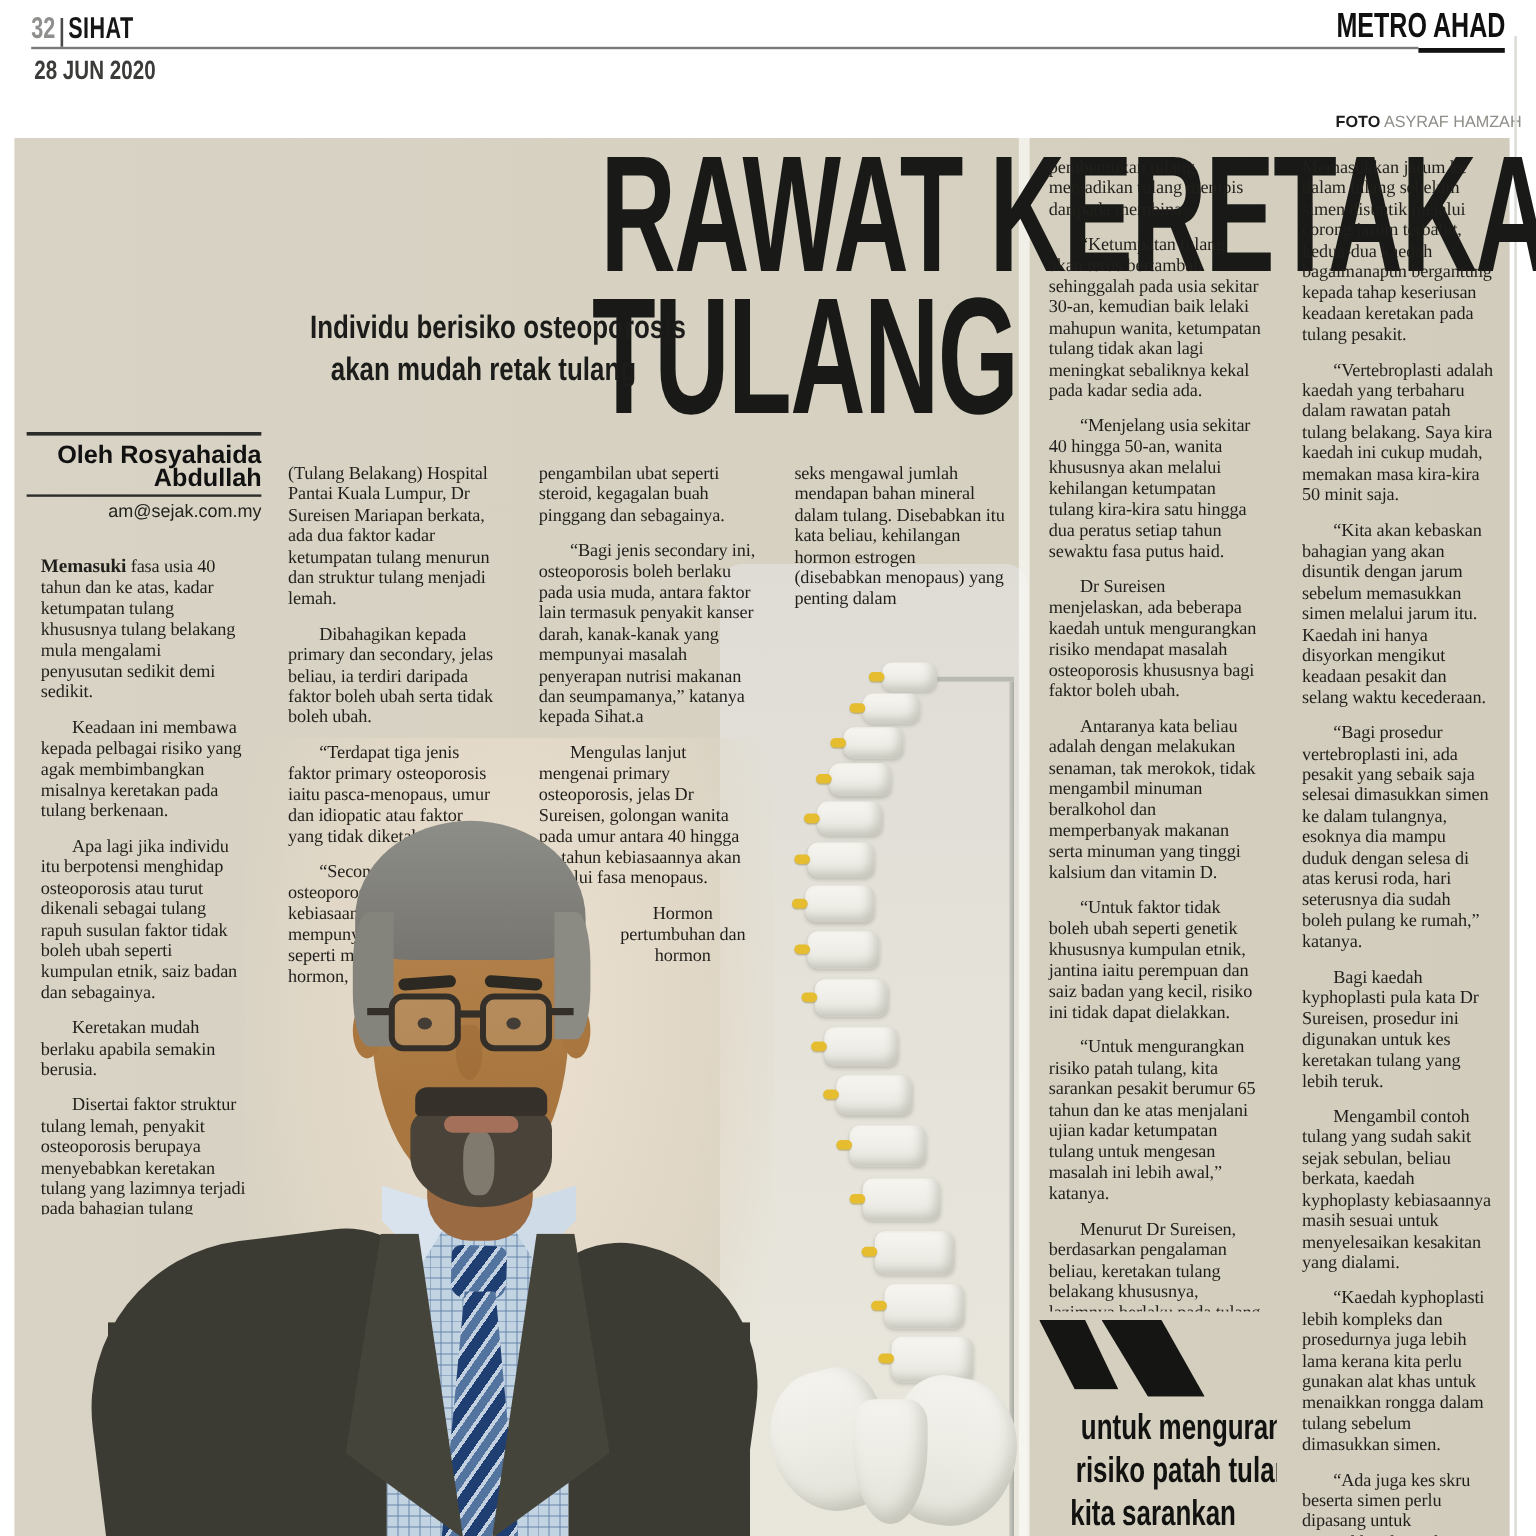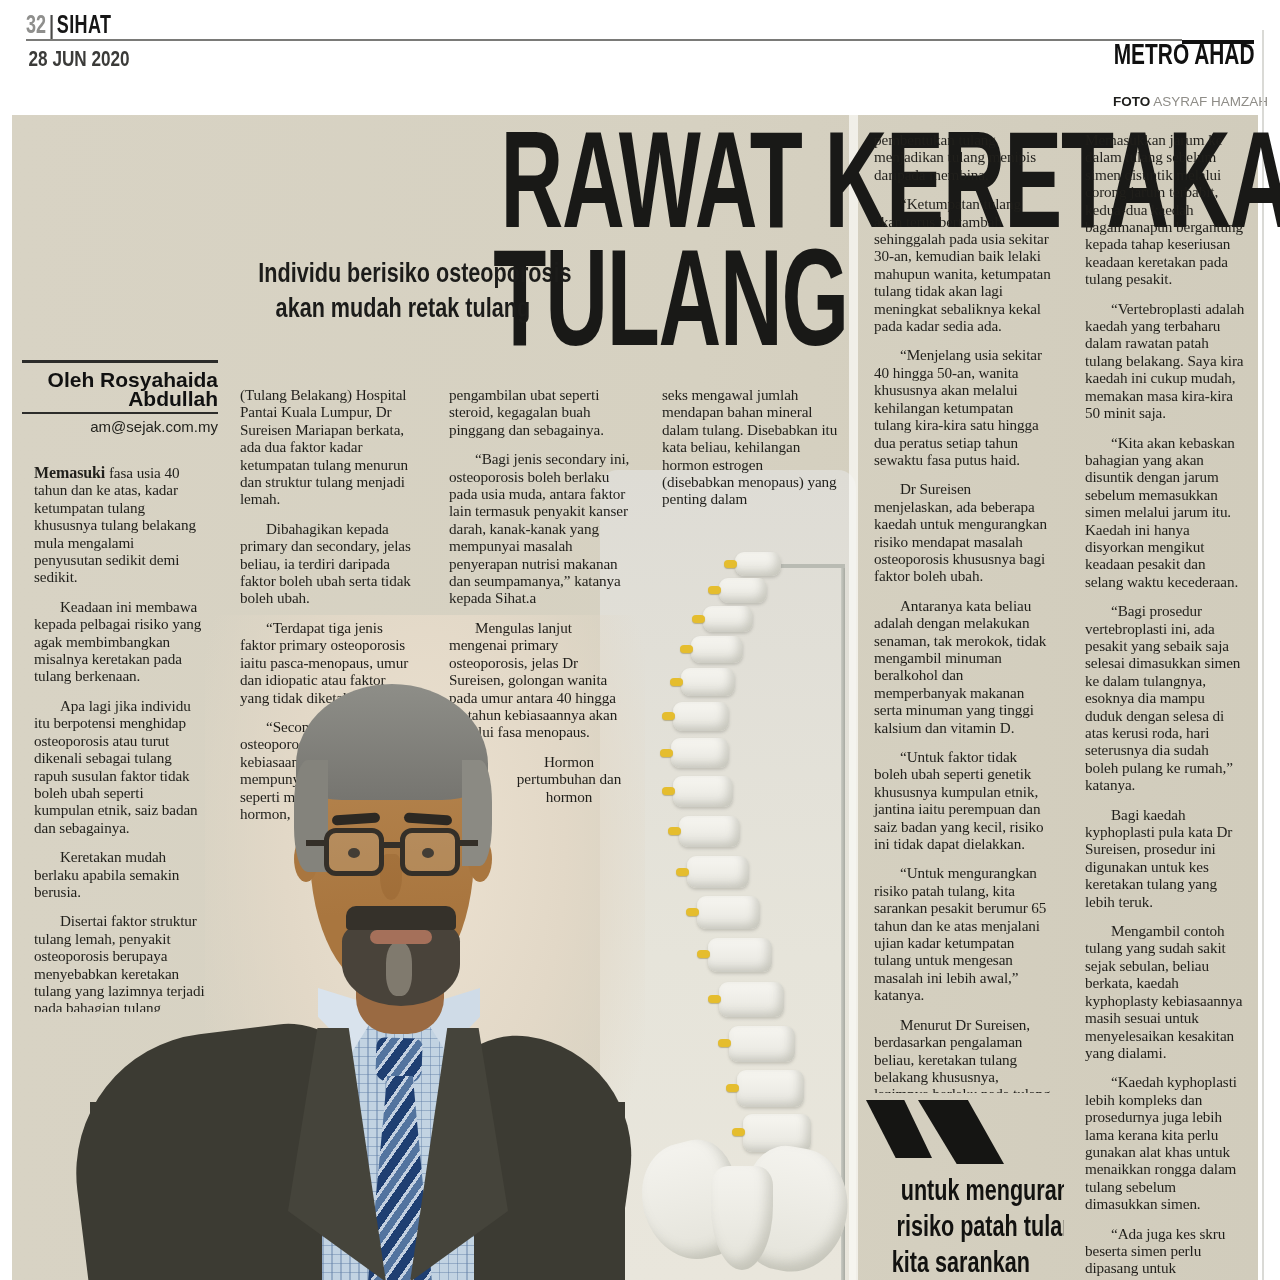--- a/index.html
+++ b/index.html
@@ -9,21 +9,21 @@
   }
   .abs{position:absolute;}
   
   #hdr-left{left:26px;top:10px;display:flex;align-items:flex-end;gap:6px;
     font-family:"Liberation Sans",sans-serif;font-weight:700;
     transform:scaleX(.72);transform-origin:left top;}
   #hdr-page{font-size:25px;color:#8f8f8d;}
   #hdr-bar{width:3px;height:24px;background:#4a4a48;}
   #hdr-section{font-size:25px;color:#161616;letter-spacing:.5px;}
   #hdr-rule{left:26px;top:39px;width:1156px;height:2px;background:#7a7a78;}
-  #masthead-wrap{left:0;top:6px;width:1254px;text-align:right;margin-top:32px;}
+  #masthead-wrap{left:0;top:6px;width:1254px;text-align:right;}
   #masthead{display:inline-block;transform:scaleX(.72);transform-origin:right top;
     font-family:"Liberation Sans",sans-serif;font-weight:700;font-size:29px;color:#101010;white-space:nowrap;}
   #masthead-rule{left:1182px;top:40px;width:72px;height:4px;background:#111;}
   #date-wrap{left:0;top:46px;width:1254px;text-align:left;}
   #hdr-date{display:inline-block;transform:scaleX(.78);transform-origin:right top;
     font-family:"Liberation Sans",sans-serif;font-weight:700;font-size:22px;color:#3b3b39;white-space:nowrap;}
   #credit{left:0;top:94px;width:1268px;text-align:right;
     font-family:"Liberation Sans",sans-serif;font-size:13.5px;}
   #credit b{color:#1d1d1b;font-weight:700;}
   #credit span.nm{color:#8f8d88;}

